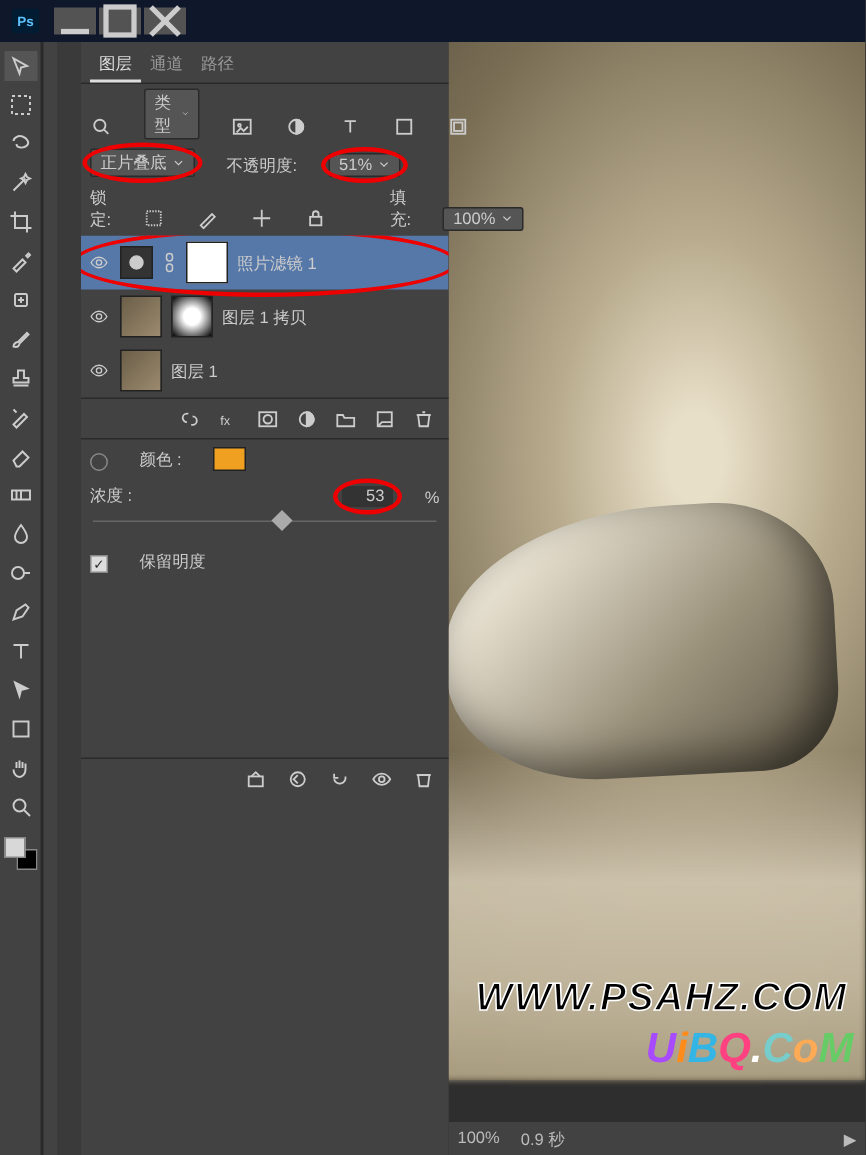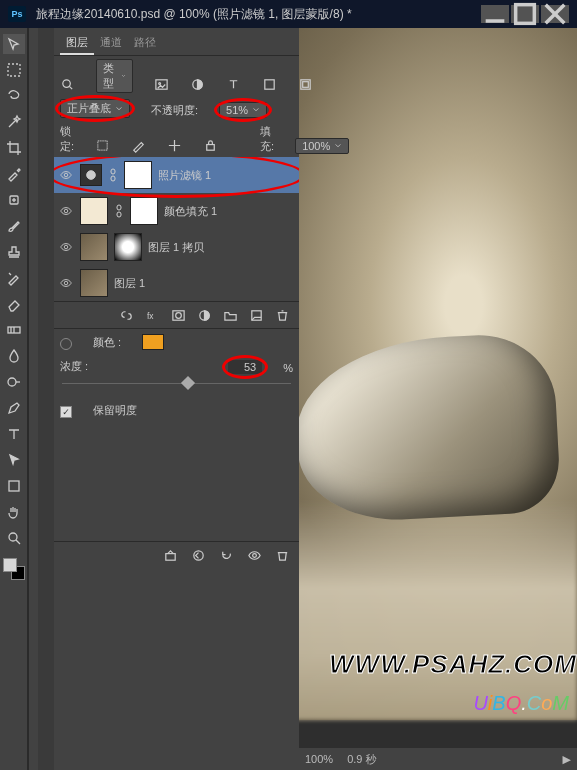--- a/index.html
+++ b/index.html
@@ -49,38 +49,37 @@
 .check { width: 12px; height: 12px; border: 1px solid #888; display: inline-flex; align-items: center; justify-content: center; background: #ddd; color: #333; font-size: 9px; }
 .num { background: #333; padding: 1px 6px; min-width: 34px; text-align: right; }
 .slider { position: relative; height: 14px; margin: 0 8px 6px; }
 .slider .track { position: absolute; left: 0; right: 0; top: 6px; height: 1px; background: #666; }
 .slider .handle { position: absolute; top: 1px; width: 10px; height: 10px; background: #aaa; transform: rotate(45deg); }
 .color-sw { width: 22px; height: 16px; background: #f0a020; border: 1px solid #222; }
 .canvas { flex: 1; position: relative; background: #2e2e2e; overflow: hidden; }
 .canvas .img { position: absolute; left: -100px; top: 0; right: 0; bottom: 50px; background: radial-gradient(ellipse at 70% 40%, #e8dfc8 5%, #b9ac8e 25%, #7a6e55 55%, #4a4232 90%); }
 .canvas .clouds { position: absolute; left: -100px; right: 0; bottom: 50px; height: 220px; background: linear-gradient(to bottom, transparent, #d9cfb8 40%, #cfc4aa 70%, #b7aa8c); filter: blur(2px); opacity: 0.85; }
 .canvas .train { position: absolute; right: 20px; top: 310px; width: 260px; height: 180px; background: linear-gradient(135deg,#e6e0d0 20%,#9b927c 60%,#5b5443); border-radius: 60% 30% 20% 40% / 50% 40% 30% 40%; transform: rotate(-3deg); box-shadow: inset -10px -10px 30px rgba(0,0,0,0.5); }
-.watermark1 { position: absolute; right: 0; bottom: 90px; color: #000; font-weight: 900; font-size: 26px; -webkit-text-stroke: 1px #fff; letter-spacing: 1px; font-style: italic; }
-.watermark2 { position: absolute; right: 8px; bottom: 55px; font-size: 20px; font-weight: normal; font-style: italic; }
+.watermark1 { position: absolute; right: 12px; bottom: 90px; color: #000; font-weight: 900; font-size: 26px; -webkit-text-stroke: 1px #fff; letter-spacing: 1px; font-style: italic; }
+.watermark2 { position: absolute; right: 8px; bottom: 55px; font-size: 28px; font-weight: bold; font-style: italic; }
 .watermark2 .u { color: #a84aff; } .watermark2 .i { color: #ff8c1a; } .watermark2 .b { color: #33b5e5; } .watermark2 .q { color: #ff4081; } .watermark2 .dot { color: #fff; } .watermark2 .c { color: #7cc; } .watermark2 .o { color: #fa5; } .watermark2 .m { color: #6c6; }
 .status { position: absolute; bottom: 0; left: 0; right: 0; height: 22px; background: #424242; display: flex; align-items: center; font-size: 11px; color: #bbb; padding: 0 6px; gap: 14px; }
 .status .chev { margin-left: auto; }
 .ruler-h { position: absolute; top: 0; left: 0; right: 0; height: 18px; background: #3a3a3a; border-bottom: 1px solid #222; }
 .ruler-h .tick { position: absolute; top: 10px; width: 1px; height: 8px; background: #888; }
 .props-bottom { display: flex; justify-content: flex-end; gap: 10px; padding: 4px 8px; border-top: 1px solid #2a2a2a; margin-top: auto; }
 .panels-spacer { width: 10px; background: #424242; border-left: 1px solid #2a2a2a; }
 .lbl { color: #ccc; }
 .small-lbl { font-size: 10px; color: #aaa; }
 </style>
 </head>
 <body>
 
 <div class="app-bar">
   <div class="ps-icon">Ps</div>
-  <div class="title">旅程边缘20140610.psd @ 100% (照片滤镜 1, 图层蒙版/8) *</div>
   <div class="win-controls">
     <div>
         <svg viewBox="0 0 12 12">
           <line x1="2" y1="9" x2="10" y2="9"></line>
         </svg>
       </div>
     <div>
         <svg viewBox="0 0 12 12">
           <rect x="2" y="2" width="8" height="8"></rect>
         </svg>
@@ -323,35 +322,20 @@
               <circle cx="8" cy="8" r="5"></circle>
               <circle cx="8" cy="8" r="2" fill="#ccc"></circle>
             </svg>
           </div>
         <svg class="link" viewBox="0 0 10 14">
             <rect x="3" y="1" width="4" height="5" rx="2" stroke="#ccc" fill="none"></rect>
             <rect x="3" y="8" width="4" height="5" rx="2" stroke="#ccc" fill="none"></rect>
           </svg>
         <div class="thumb white"></div>
         <span>照片滤镜 1</span>
-      </div>
-      <div class="layer">
-        <span class="eye">
-            <svg viewBox="0 0 16 16">
-              <path d="M2 8s2-4 6-4 6 4 6 4-2 4-6 4-6-4-6-4z"></path>
-              <circle cx="8" cy="8" r="2"></circle>
-            </svg>
-          </span>
-        <div class="thumb cream"></div>
-        <svg class="link" viewBox="0 0 10 14">
-            <rect x="3" y="1" width="4" height="5" rx="2" stroke="#ccc" fill="none"></rect>
-            <rect x="3" y="8" width="4" height="5" rx="2" stroke="#ccc" fill="none"></rect>
-          </svg>
-        <div class="thumb white"></div>
-        <span>颜色填充 1</span>
       </div>
       <div class="layer">
         <span class="eye">
             <svg viewBox="0 0 16 16">
               <path d="M2 8s2-4 6-4 6 4 6 4-2 4-6 4-6-4-6-4z"></path>
               <circle cx="8" cy="8" r="2"></circle>
             </svg>
           </span>
         <div class="thumb sepia"></div>
         <div class="thumb grad"></div>

